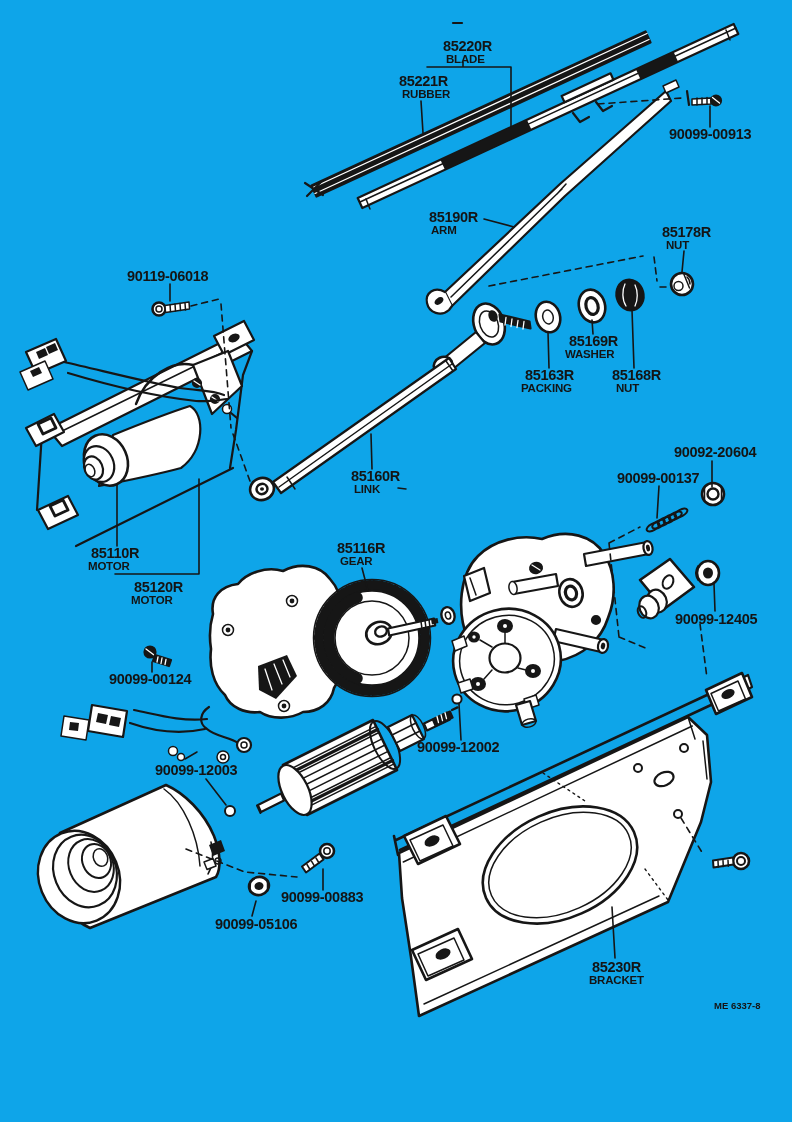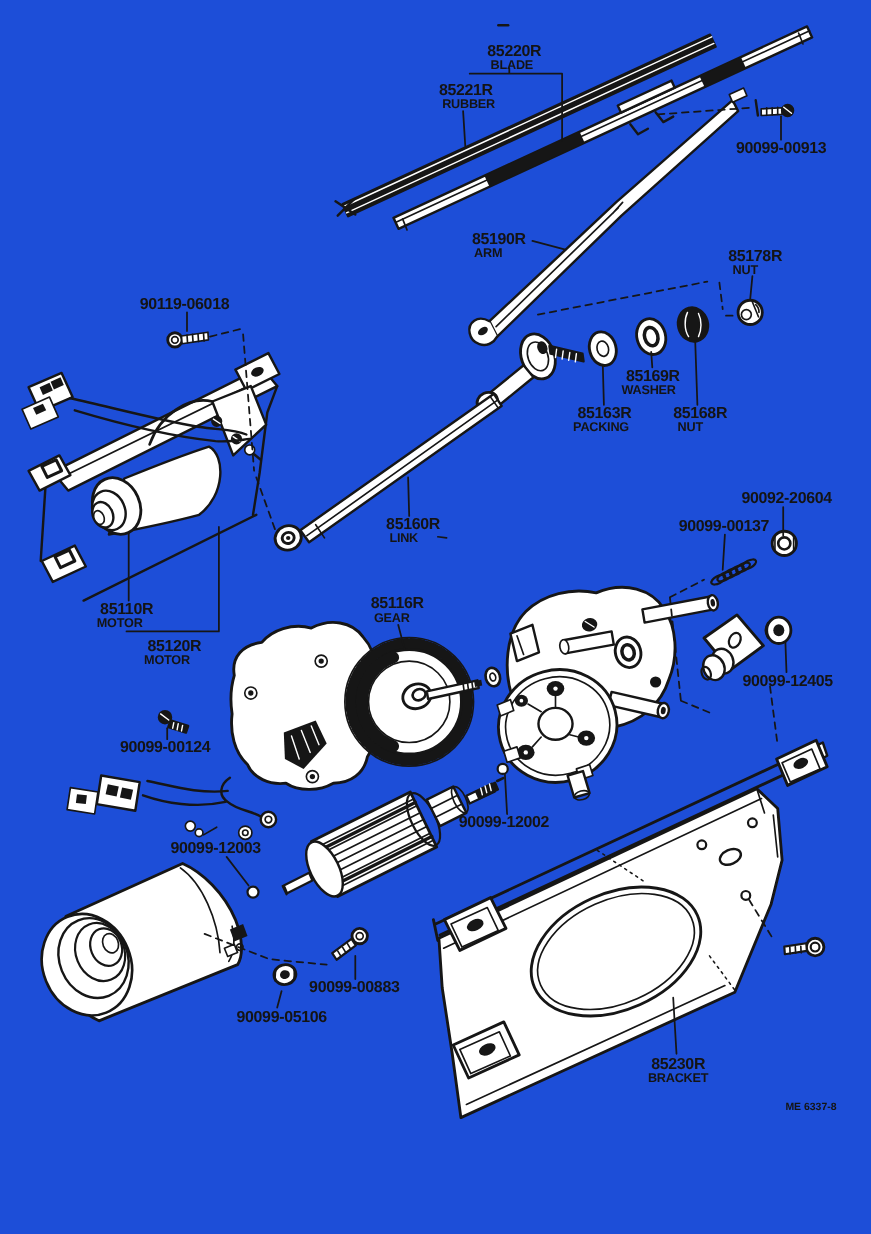--- a/index.html
+++ b/index.html
@@ -1,16 +1,16 @@
 <!DOCTYPE html>
 <html><head>
 <meta charset="utf-8">
 <style>
   html,body{margin:0;padding:0;background:#ffffff;}
-  .page{position:relative;width:792px;height:1122px;background:#1d4ed8;overflow:hidden;}
+  .page{position:relative;width:792px;height:1122px;background:#0ea5e9;overflow:hidden;}
   svg{display:block;}
   
   .art path,.art line,.art circle,.art ellipse,.art polygon,.art polyline{
     stroke:#161616;stroke-width:2.2;fill:none;stroke-linecap:round;stroke-linejoin:round;}
   .art .wf{fill:#ffffff;}
   .art .bk{fill:#161616;stroke:none;}
   .art .bks{fill:#161616;stroke:#161616;}
   .art .wd{fill:#ffffff;stroke:none;}
   .art .thin{stroke-width:1.5;}
   .art .th{stroke-width:2.6;}

